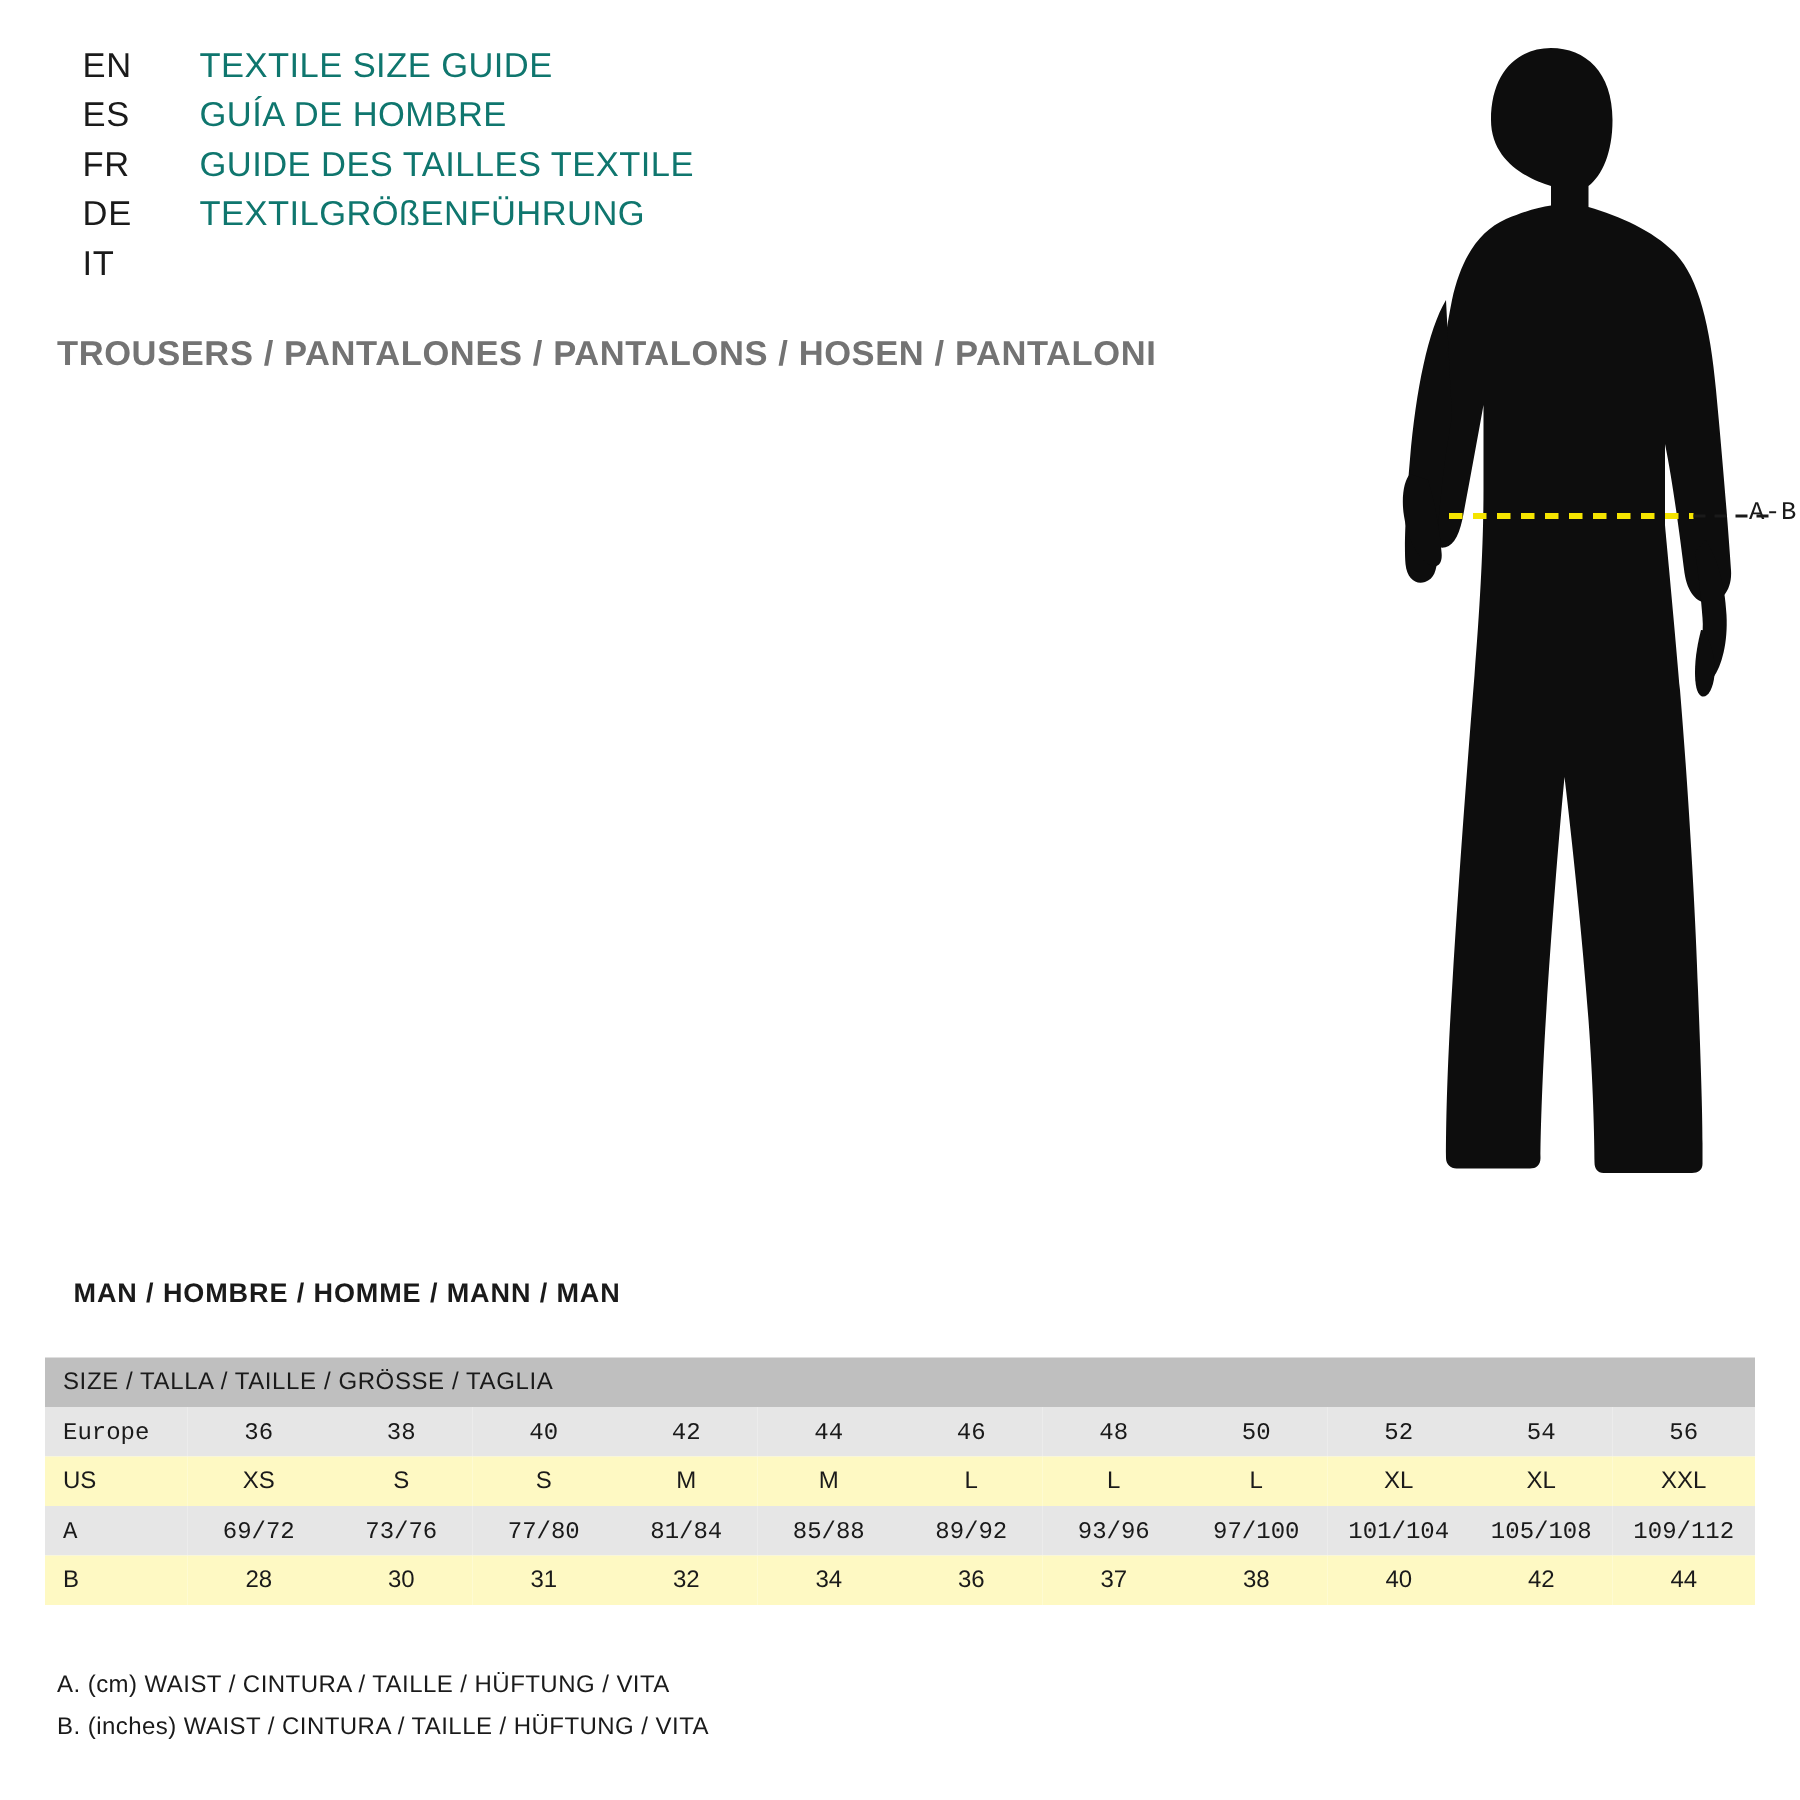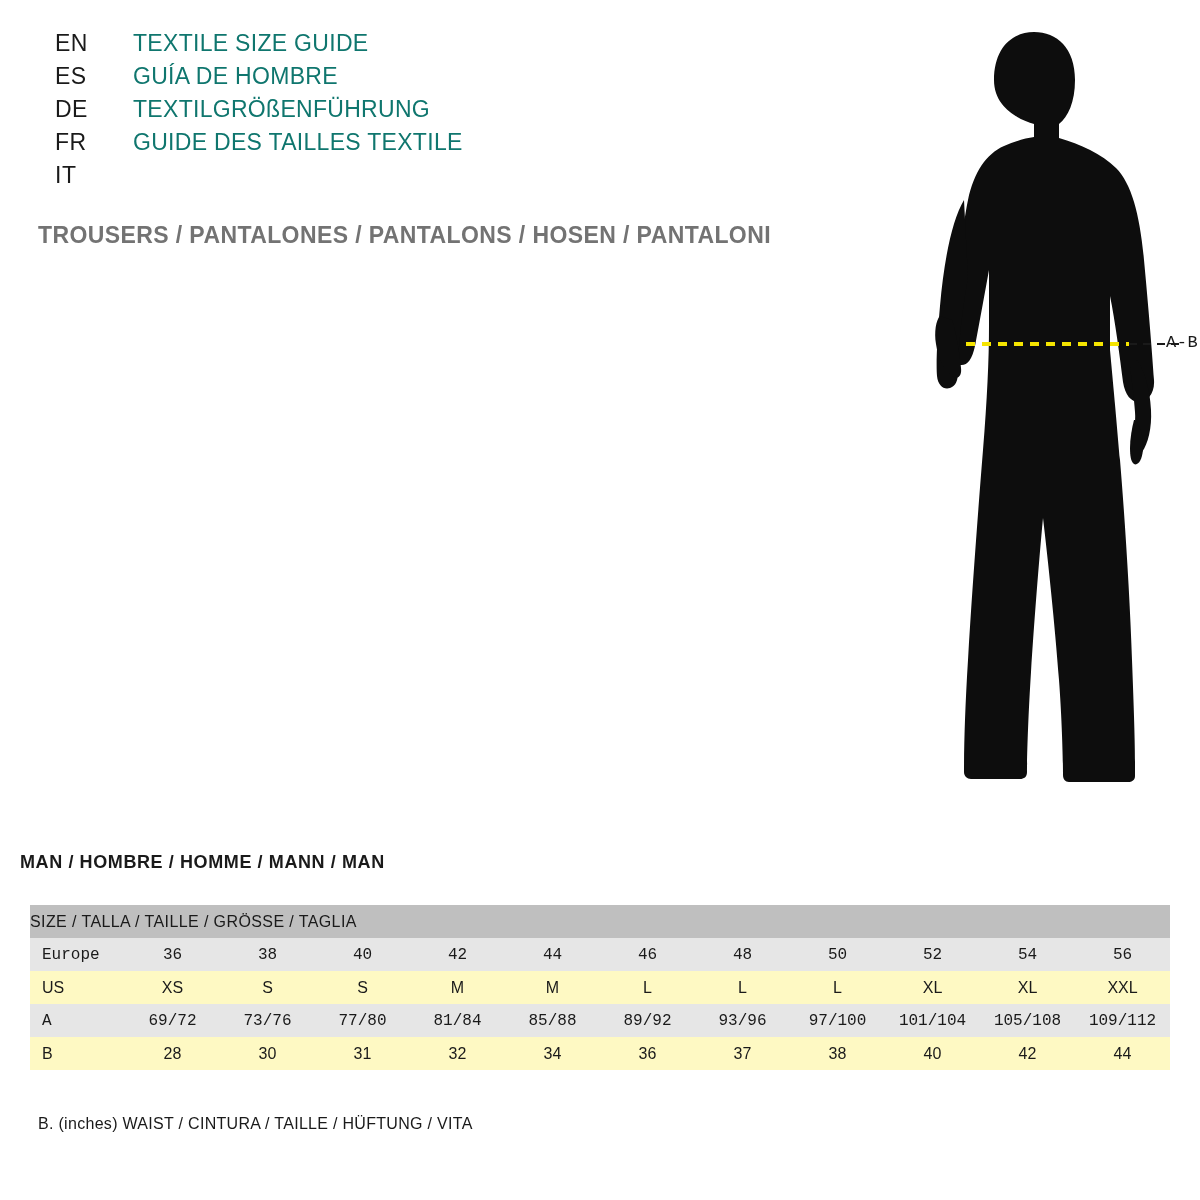--- a/index.html
+++ b/index.html
@@ -70,21 +70,21 @@
     top: 313px;
     font-size: 17px;
     color: #1a1a1a;
     letter-spacing: 0.5px;
   }
 
   
   .section-title {
     position: absolute;
     top: 852px;
-    left: 20px;
+    left: 49px;
     font-size: 18px;
     font-weight: bold;
     letter-spacing: 0.6px;
     color: #1a1a1a;
   }
 
   table.size-table {
     position: absolute;
     top: 905px;
     left: 30px;
@@ -97,20 +97,21 @@
     height: 33px;
     font-size: 16px;
     font-weight: normal;
     color: #1a1a1a;
     text-align: center;
     padding: 0;
   }
   table.size-table thead th {
     background: #bfbfbf;
     text-align: left;
+    padding-left: 12px;
     font-size: 16px;
     letter-spacing: 0.4px;
   }
   table.size-table tbody tr.odd td { background: #e6e6e6; font-family: Liberation Mono, monospace; }
   table.size-table tbody tr.even td { background: #fef9c3; }
   table.size-table tbody td.rowhead {
     text-align: left;
     padding-left: 12px;
   }
 
@@ -135,26 +136,26 @@
   <div class="lang-block">
     <div class="lang-row">
       <span class="lang-code">EN</span>
       <span class="lang-text">TEXTILE SIZE GUIDE</span>
     </div>
     <div class="lang-row">
       <span class="lang-code">ES</span>
       <span class="lang-text">GUÍA DE HOMBRE</span>
     </div>
     <div class="lang-row">
+      <span class="lang-code">FR</span>
+      <span class="lang-text">GUIDE DES TAILLES TEXTILE</span>
+    </div>
+    <div class="lang-row">
       <span class="lang-code">DE</span>
       <span class="lang-text">TEXTILGRÖßENFÜHRUNG</span>
-    </div>
-    <div class="lang-row">
-      <span class="lang-code">FR</span>
-      <span class="lang-text">GUIDE DES TAILLES TEXTILE</span>
     </div>
     <div class="lang-row">
       <span class="lang-code">IT</span>
     </div>
   </div>
 
   <div class="garment-title">TROUSERS / PANTALONES / PANTALONS / HOSEN / PANTALONI</div>
 
   <div class="figure-wrap">
     <svg width="400" height="790" viewBox="0 0 400 790" xmlns="http://www.w3.org/2000/svg">
@@ -295,16 +296,17 @@
         <td>37</td>
         <td>38</td>
         <td>40</td>
         <td>42</td>
         <td>44</td>
       </tr>
     </tbody>
   </table>
 
   <div class="footnotes">
+    <div class="footnote">A. (cm) WAIST / CINTURA / TAILLE / HÜFTUNG / VITA</div>
     <div class="footnote">B. (inches) WAIST / CINTURA / TAILLE / HÜFTUNG / VITA</div>
   </div>
 
 </div>
 
 </body></html>

